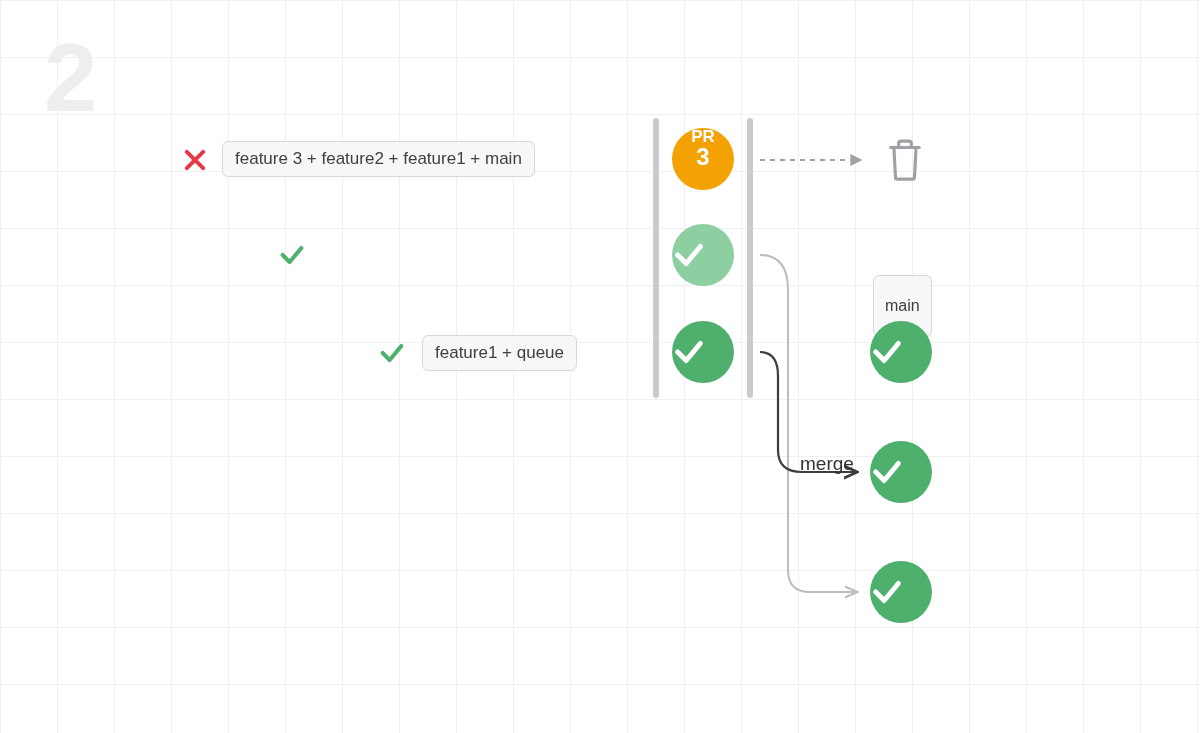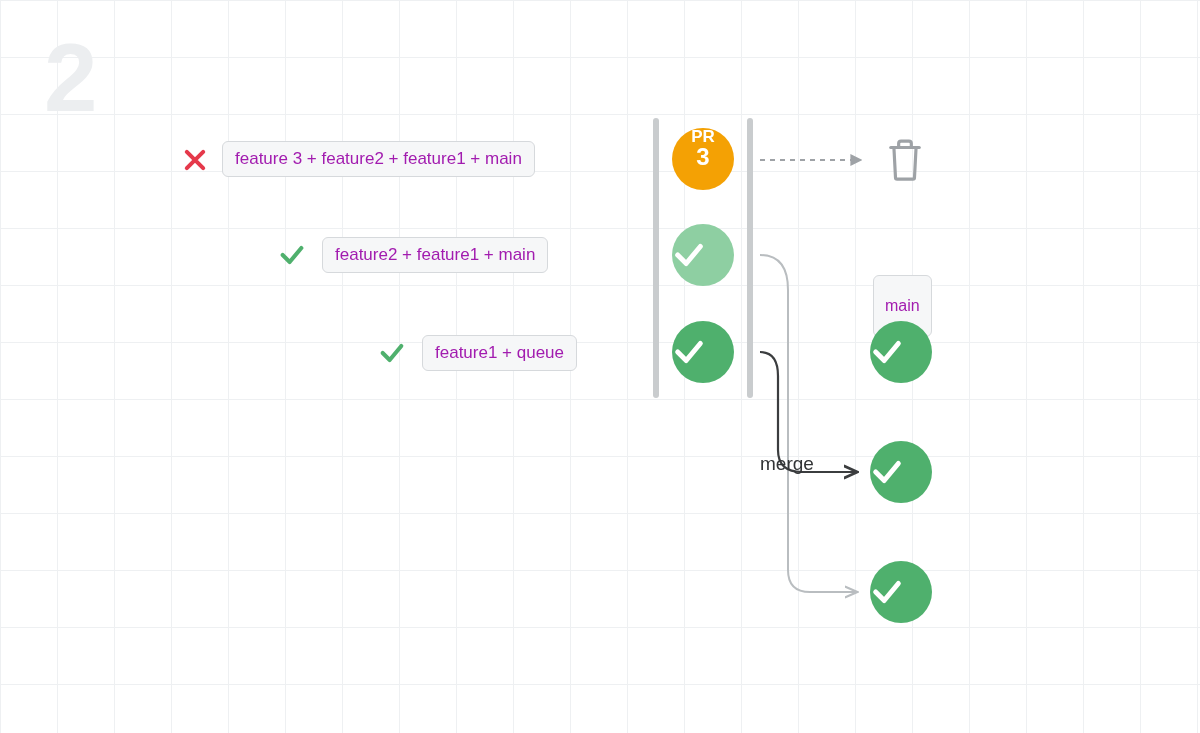--- a/index.html
+++ b/index.html
@@ -31,21 +31,21 @@
     line-height: 1;
     user-select: none;
   }
   .pill {
     position: absolute;
     background: #f6f7f8;
     border: 1px solid #d6d9dc;
     border-radius: 6px;
     padding: 7px 12px;
     font-size: 17px;
-    color: #a21caf;
+    color: #404040;
     white-space: nowrap;
   }
   .queue-rail {
     position: absolute;
     width: 6px;
     background: #c9ccce;
     border-radius: 3px;
   }
   .node {
     position: absolute;
@@ -121,21 +121,20 @@
       <path d="M8 6 V3.5 A1.5 1.5 0 0 1 9.5 2 H14.5 A1.5 1.5 0 0 1 16 3.5 V6"></path>
       <path d="M5 6 L6 25 A1 1 0 0 0 7 26 H17 A1 1 0 0 0 18 25 L19 6"></path>
     </svg>
   </span>
 
   <span class="status-icon" style="left:278px; top:241px;">
     <svg viewBox="0 0 24 24" fill="none" stroke="#4fb06d" stroke-width="3.5" stroke-linecap="round" stroke-linejoin="round">
       <path d="M4 12 L10 18 L20 6"></path>
     </svg>
   </span>
-  <div class="pill" style="left:322px; top:237px;">feature2 + feature1 + main</div>
   <div class="node green-light" style="left:672px; top:224px;">
     <svg viewBox="0 0 24 24" fill="none" stroke="#ffffff" stroke-width="3.5" stroke-linecap="round" stroke-linejoin="round">
       <path d="M4 12 L10 18 L20 6"></path>
     </svg>
   </div>
 
   <span class="status-icon" style="left:378px; top:339px;">
     <svg viewBox="0 0 24 24" fill="none" stroke="#4fb06d" stroke-width="3.5" stroke-linecap="round" stroke-linejoin="round">
       <path d="M4 12 L10 18 L20 6"></path>
     </svg>
@@ -176,15 +175,15 @@
 
   <svg class="connector" style="left:760px; top:348px;" width="120" height="150">
     <defs>
       <marker id="arr-dark" viewBox="0 0 10 10" refX="8" refY="5" markerWidth="7" markerHeight="7" orient="auto">
         <path d="M0 1 L9 5 L0 9" fill="none" stroke="#3b3d3f" stroke-width="1.8"></path>
       </marker>
     </defs>
     <path d="M0 4 Q18 4 18 28 L18 102 Q18 124 42 124 L96 124" fill="none" stroke="#3b3d3f" stroke-width="2.2" marker-end="url(#arr-dark)"></path>
   </svg>
 
-  <div class="merge-label" style="left:760px; top:453px;">merge</div>
+  <div class="merge-label" style="left:800px; top:453px;">merge</div>
 
 </div>
 
 </body></html>

